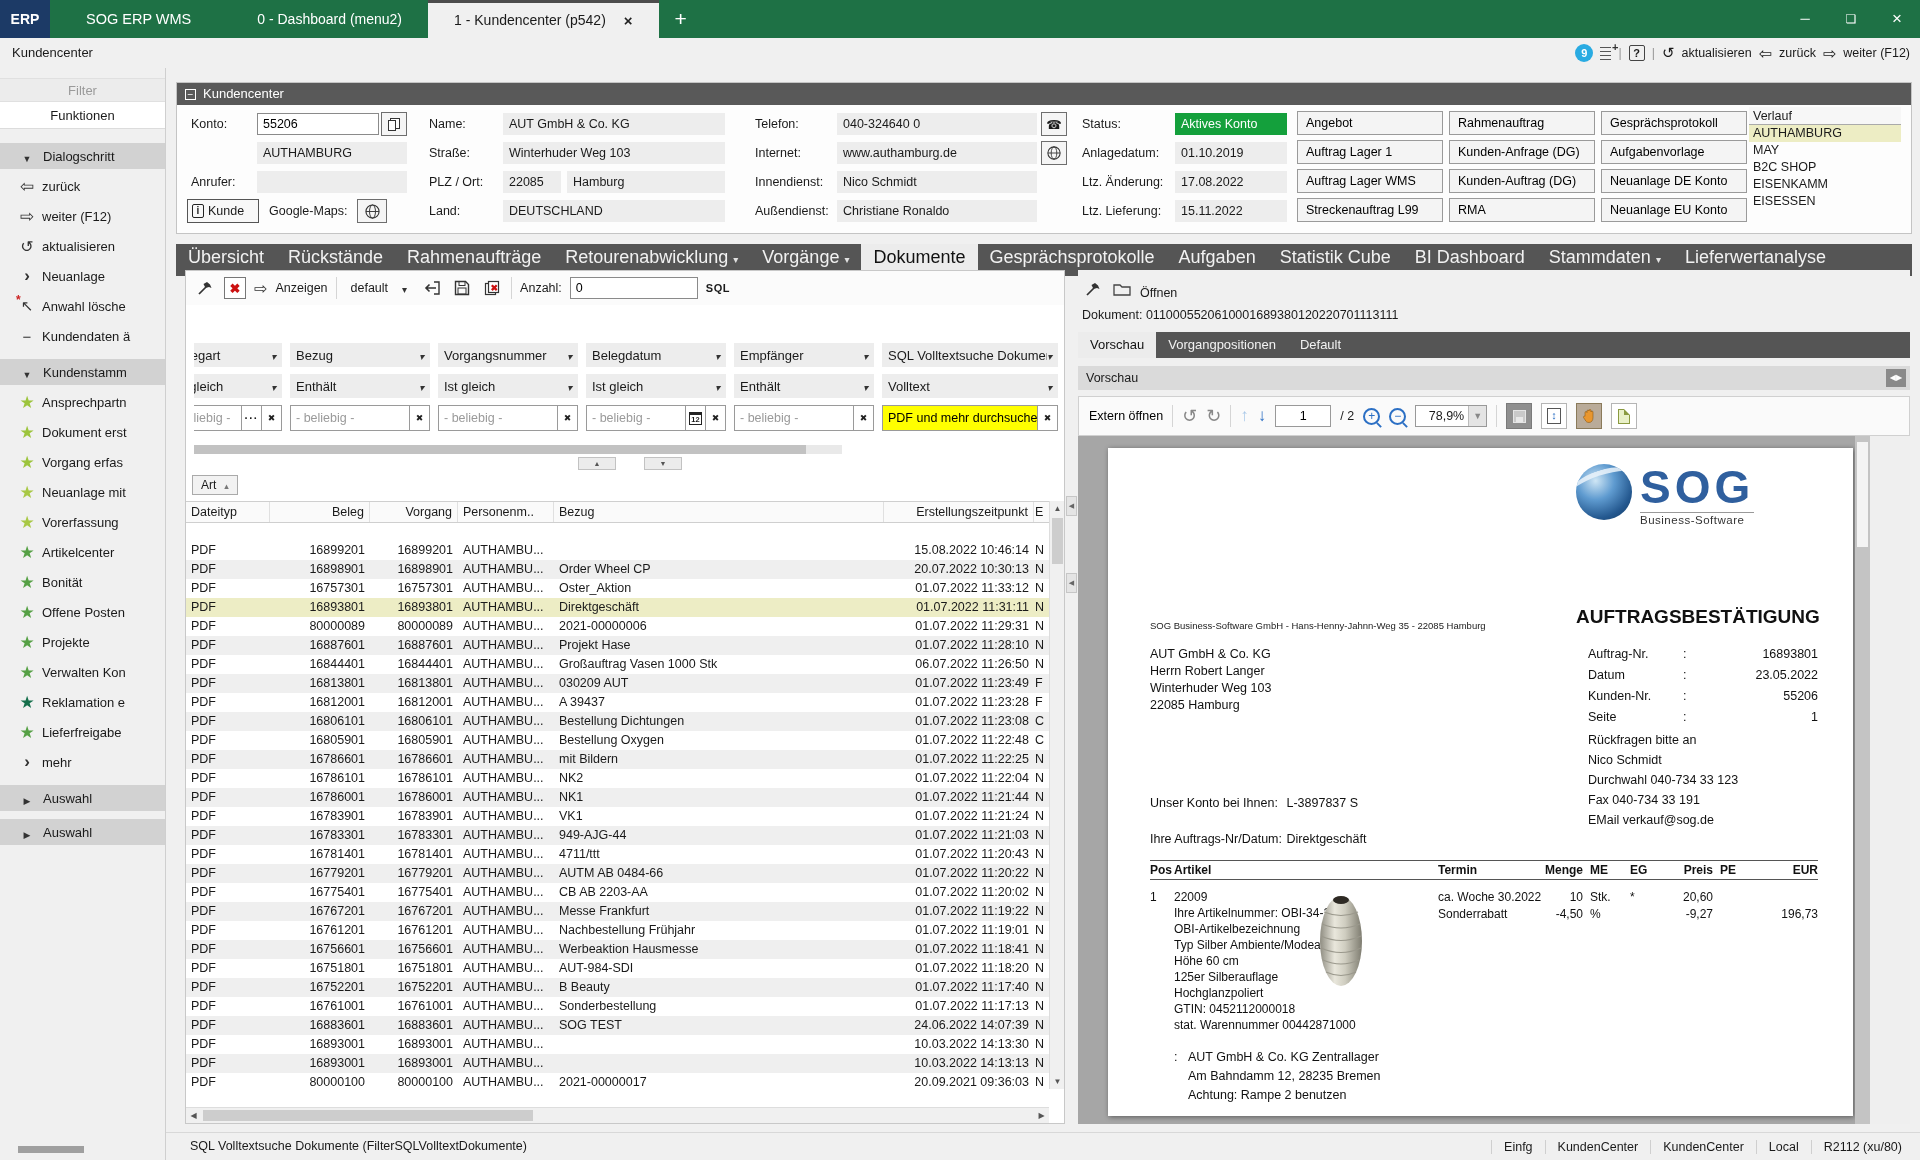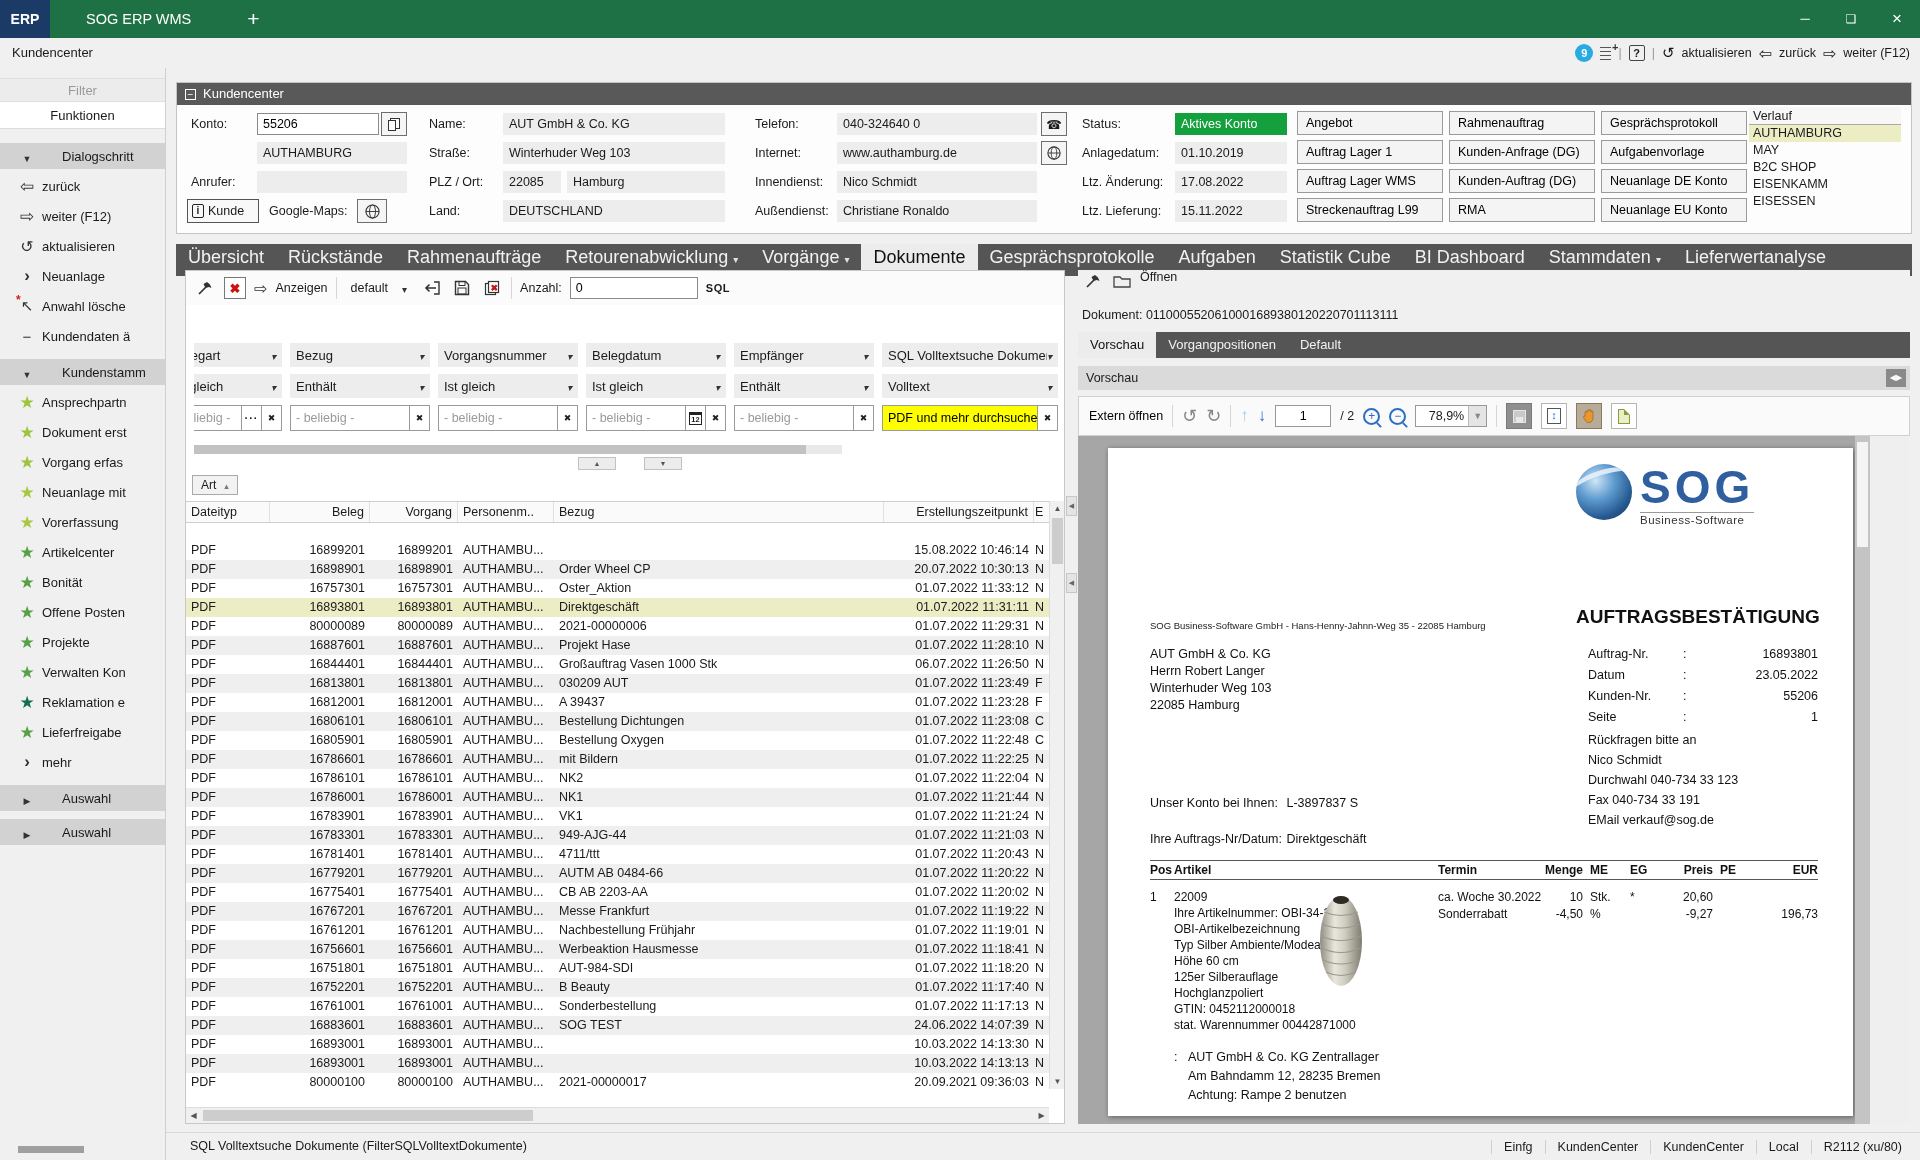--- a/index.html
+++ b/index.html
@@ -35,21 +35,21 @@
   .g-fwd::before{content:"⇨";font-size:16px}
   
   .sidebar{position:absolute;top:68px;left:0;width:166px;bottom:0;background:#f0f0f0;border-right:1px solid #cfcfcf}
   .sb-filter{margin:10px 0 0;height:24px;line-height:24px;text-align:center;color:#9a9a9a;background:#ececec;border-top:1px solid #e0e0e0;border-bottom:1px solid #e0e0e0}
   .sb-functions{height:27px;line-height:27px;text-align:center;background:#fff;border-bottom:1px solid #dcdcdc}
   .sb-entries{margin-top:14px}
   .sbe{display:flex;align-items:center;height:30px;cursor:pointer}
   .sbe.k-group{background:#d2d2d2;height:26px;margin:8px 0 2px}
   .sbi{width:30px;margin-left:12px;text-align:center;flex:0 0 auto;font-size:15px;color:#333;position:relative}
   .sbl{white-space:nowrap;overflow:hidden;flex:1}
-  .k-group .sbl{margin-left:20px}
+  .k-group .sbl{margin-left:1px}
   .i-chevron-down .sbi::before{content:"▼";font-size:9px}
   .i-chevron-right .sbi::before{content:"▶";font-size:9px}
   .i-arrow-left .sbi::before{content:"⇦";font-size:17px}
   .i-arrow-right .sbi::before{content:"⇨";font-size:17px}
   .i-refresh .sbi::before{content:"↺";font-size:16px}
   .i-chevron .sbi::before{content:"›";font-weight:bold;font-size:17px}
   .i-minus .sbi::before{content:"−";font-size:15px}
   .i-star .sbi::before{content:"★";font-size:17px;color:inherit}
   .i-cursor-delete .sbi::before{content:"↖";font-size:15px}
   .i-cursor-delete .sbi::after{content:"*";color:#cc2222;font-weight:bold;position:absolute;top:-4px;left:4px;font-size:12px}
@@ -136,21 +136,21 @@
   .vscroll .sa.up{top:0}.vscroll .sa.dn{bottom:0}
   .vscroll .thumb{position:absolute;left:2px;top:17px;width:11px;height:46px;background:#cdcdcd;cursor:pointer}
   .hscroll{position:absolute;left:0;bottom:0;height:16px;right:15px;background:#f0f0f0;border-top:1px solid #ddd}
   .hscroll .sa{position:absolute;top:0;width:15px;height:15px;font-size:8px;color:#555;text-align:center;line-height:15px;cursor:pointer}
   .hscroll .sa.lf{left:0}.hscroll .sa.rt{right:0}
   .hscroll .thumb{position:absolute;top:2px;left:17px;width:330px;height:11px;background:#cdcdcd;cursor:pointer}
   
   .split-btn{position:absolute;width:11px;height:20px;background:#e4e4e4;border:1px solid #c6c6c6;font-size:7px;color:#666;text-align:center;line-height:18px;cursor:pointer}
   
   .preview-pane{position:absolute;left:912px;top:202px;right:10px;height:854px}
-  .ptoolbar{position:absolute;left:0;top:0;right:0;height:30px;display:flex;align-items:flex-start;gap:7px;padding-left:4px;background:#f0f0f0}
+  .ptoolbar{position:absolute;left:0;top:0;right:0;height:30px;display:flex;align-items:flex-end;gap:7px;padding-left:4px;background:#f0f0f0}
   .docline{position:absolute;left:4px;top:38px;font-size:12.5px}
   .ptabs{position:absolute;left:0;top:62px;right:0;height:26px;background:#555;display:flex;color:#f2f2f2;font-size:13px}
   .psection{position:absolute;left:0;top:96px;right:0;height:24px;background:#dadada;line-height:24px;padding-left:8px;font-size:12.5px}
   .collapse-lr{position:absolute;right:4px;top:3px;width:20px;height:18px;background:#8a8a8a;color:#fff;font-size:8px;text-align:center;line-height:18px;cursor:pointer}
   .pdftoolbar{position:absolute;left:0;top:126px;right:0;height:40px;background:#fafafa;border:1px solid #d0d0d0;display:flex;align-items:center;gap:9px;padding:0 10px}
   .pbtn{cursor:pointer;font-size:12.5px;background:none;border:none;font-family:inherit}
   .g-undo::before{content:"↺";font-size:18px;color:#888}
   .g-redo::before{content:"↻";font-size:18px;color:#888}
   .g-up2::before{content:"↑";font-size:17px;font-weight:bold;color:#a9c8e8}
   .g-dn2::before{content:"↓";font-size:17px;font-weight:bold;color:#2b6fc4}
@@ -211,20 +211,32 @@
   .st-left{position:absolute;left:24px;top:0;line-height:27px;font-size:12.5px}
   .st-right{position:absolute;right:6px;top:0;height:27px;display:flex;align-items:center;font-size:12.5px}
   .st-item{padding:0 12px;border-left:1px solid #cfcfcf;white-space:nowrap}
 </style>
 </head>
 <body>
 
 <div class="titlebar">
   <div class="logo">ERP</div>
   <div class="app-title">SOG ERP WMS</div>
+  <div class="wtabs">
+
+      <div class="wtab">
+        <span>0 - Dashboard (menu2)</span>
+
+      </div>
+
+      <div class="wtab active">
+        <span>1 - Kundencenter (p542)</span>
+        <span class="wclose"></span>
+      </div>
+    </div>
   <div class="plus">+</div>
   <div class="wincontrols">
     <span class="wc wc-min"></span>
     <span class="wc wc-max"></span>
     <span class="wc wc-close"></span>
   </div>
 </div>
 
 <div class="menubar">
   <div class="mb-title">Kundencenter</div>

